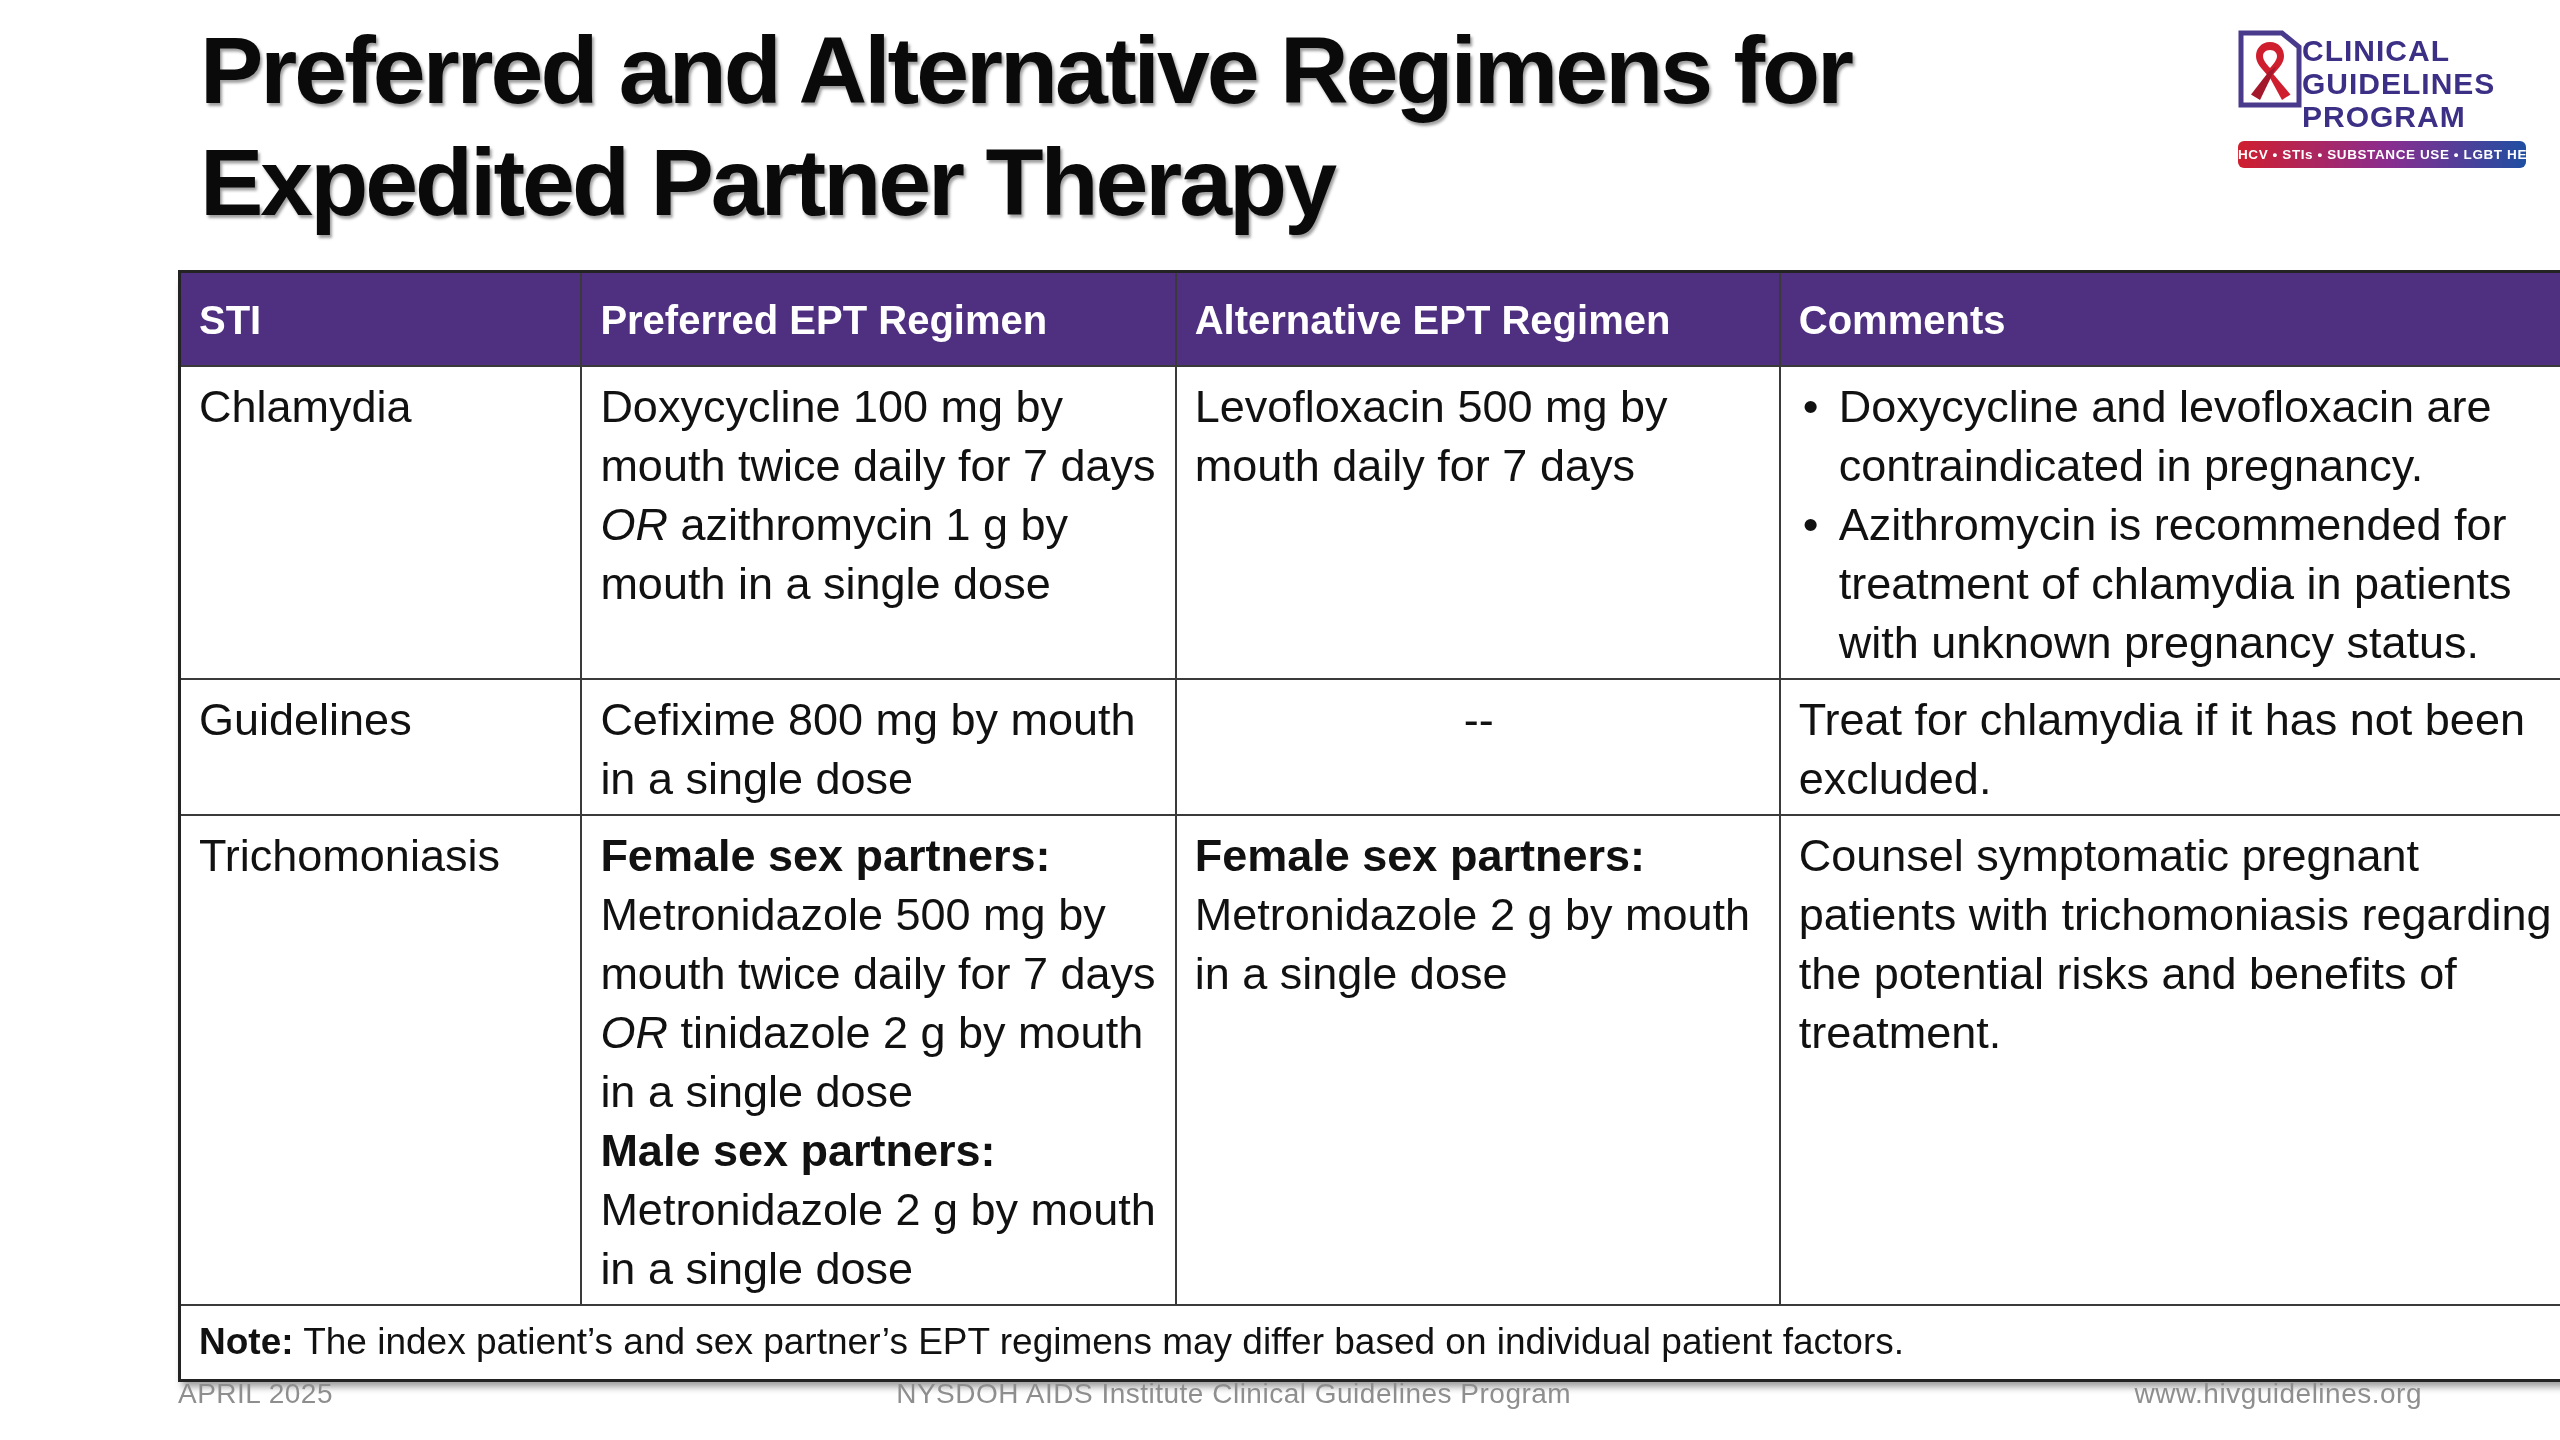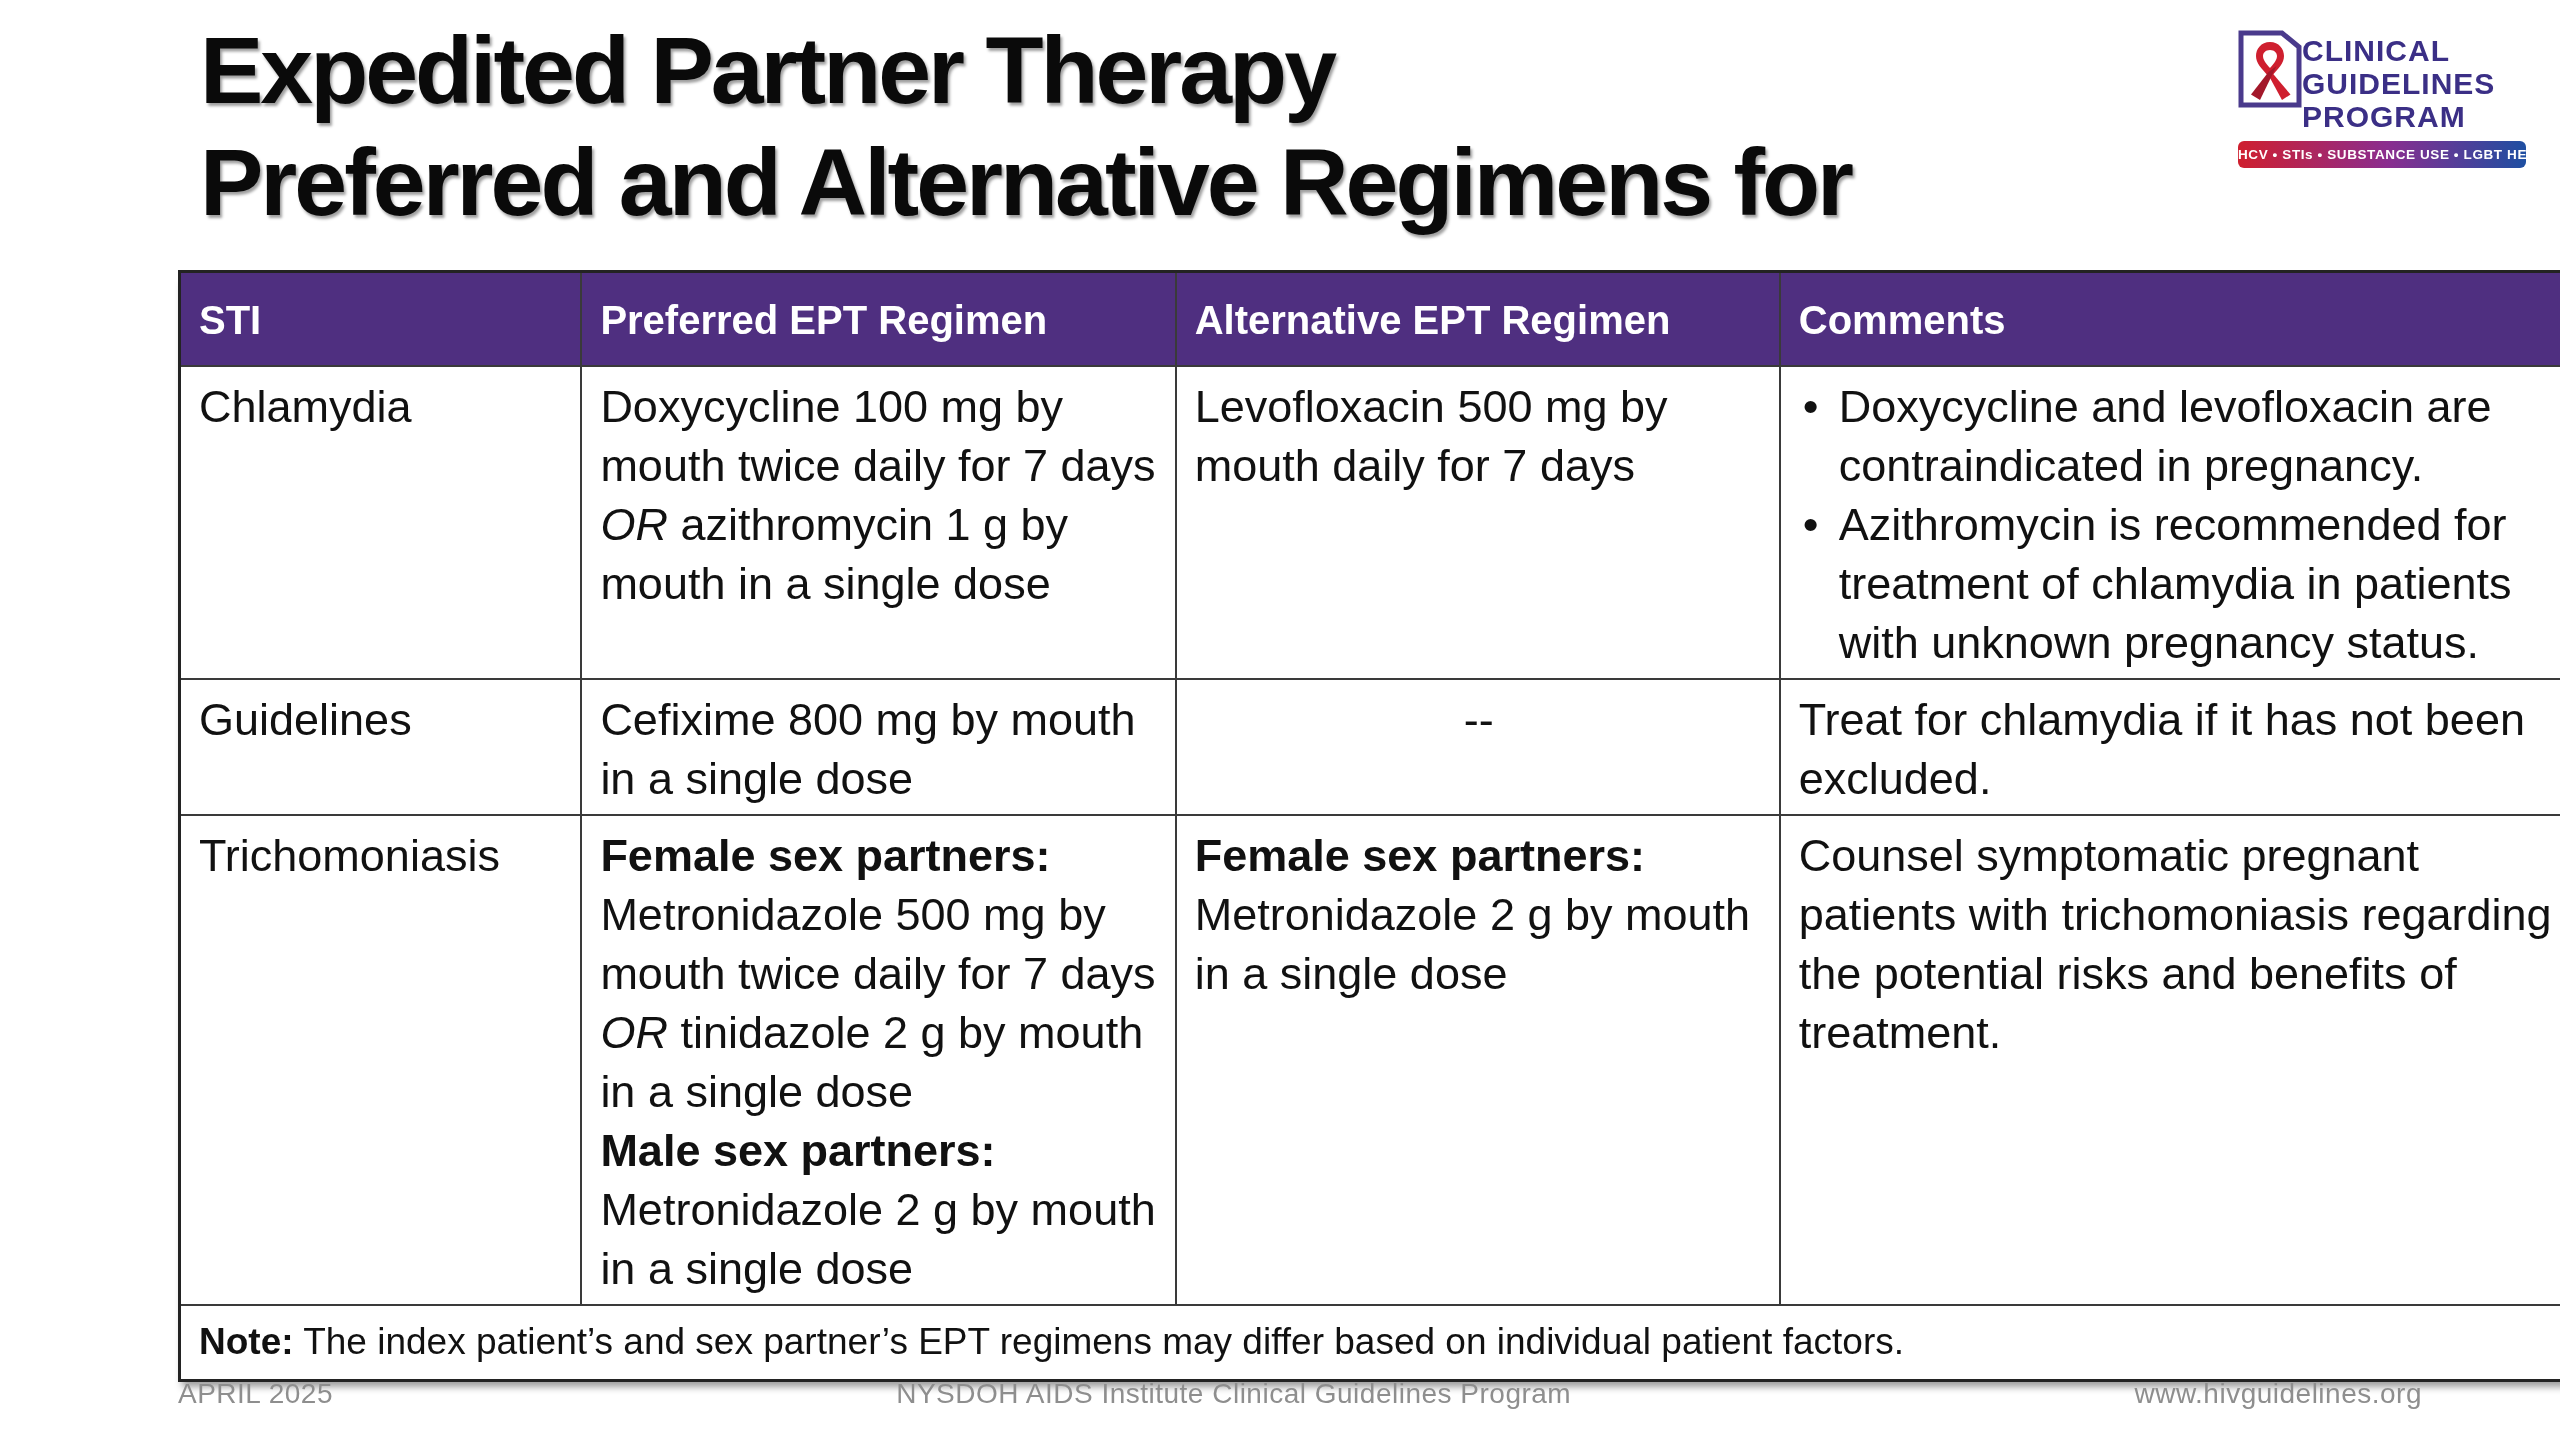--- a/index.html
+++ b/index.html
@@ -68,22 +68,22 @@
     color:#8e8e8e;font-size:28px;letter-spacing:0.5px;
   }
   .footer .f-left{flex:none;}
   .footer .f-center{flex:1;text-align:center;}
   .footer .f-right{flex:none;color:#8e8e8e;text-decoration:none;}
 </style>
 </head>
 <body>
 
 <div class="title-block">
+  <div>Preferred and Alternative Regimens for</div>
   <div>Expedited Partner Therapy</div>
-  <div>Preferred and Alternative Regimens for</div>
 </div>
 
 <div class="logo">
   <div class="logo-top">
     <svg class="logo-doc" viewBox="0 0 64 78" xmlns="http://www.w3.org/2000/svg">
       <path d="M3 3 H44 L61 17 V75 H3 Z" fill="#ffffff" stroke="#4a3a8c" stroke-width="5" stroke-linejoin="miter"></path>
       <g>
         <path d="M32 12 C23 12 18 19 18 26 C18 33 23 38 32 48 C41 38 46 33 46 26 C46 19 41 12 32 12 Z M32 20 C36.5 20 39 23 39 26 C39 29.5 36.5 33 32 38 C27.5 33 25 29.5 25 26 C25 23 27.5 20 32 20 Z" fill="#cf1f2f" fill-rule="evenodd"></path>
         <path d="M25.5 36 L44 70 L52.5 64.5 L33.5 42 Z" fill="#cf1f2f"></path>
         <path d="M38.5 36 L22 70 L13 64.5 L30.5 42 Z" fill="#a3182a"></path>

